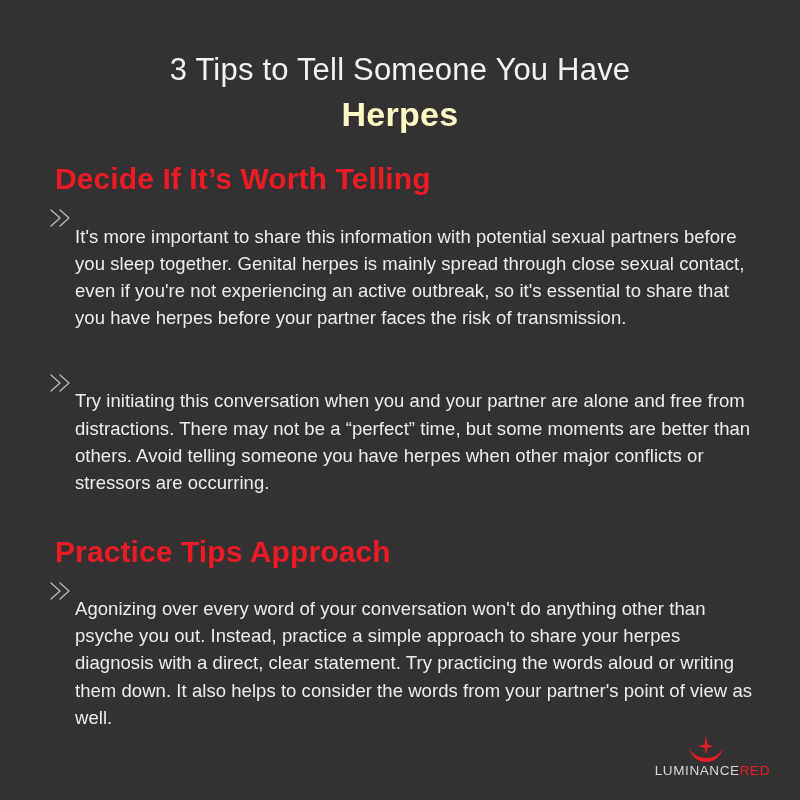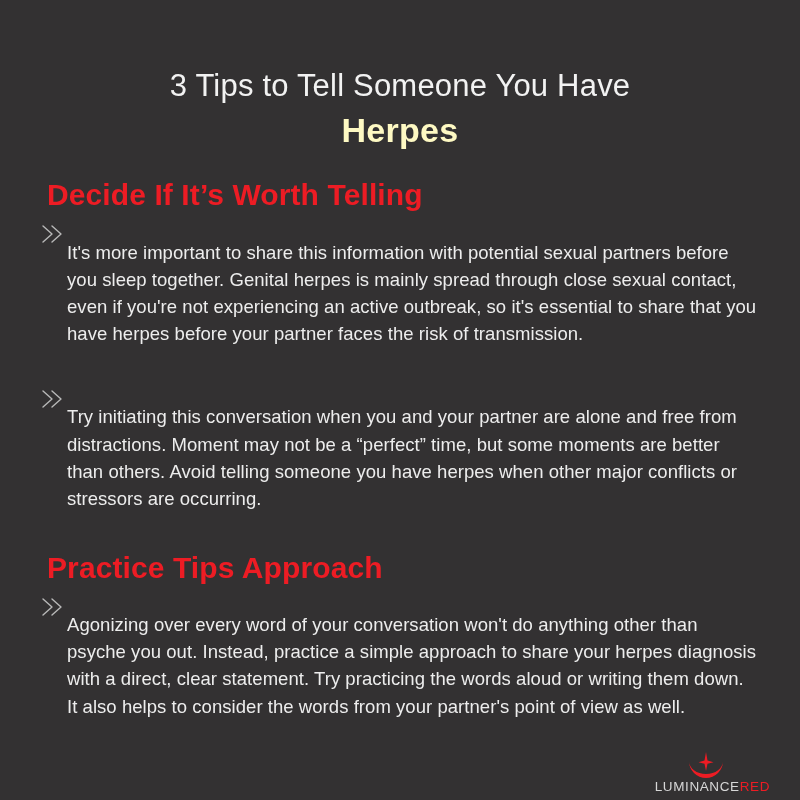--- a/index.html
+++ b/index.html
@@ -18,21 +18,20 @@
     width: 800px;
     height: 800px;
     background: #333132;
     box-sizing: border-box;
   }
 
   
   .title-block {
     padding-top: 52px;
     text-align: center;
-    margin-top: 16px;
   }
   .title-line1 {
     color: #f2f2f2;
     font-size: 31px;
     font-weight: 300;
     letter-spacing: 0.2px;
     line-height: 1.18;
   }
   .title-line2 {
     color: #fef9c3;
@@ -42,20 +41,21 @@
     line-height: 1.25;
     margin-top: 4px;
   }
 
   
   .sections {
     margin-top: 26px;
   }
   .section {
     padding: 0 36px 0 47px;
+    margin-left: 8px;
   }
   .section + .section {
     margin-top: 19px;
   }
   .section-heading {
     color: #ed1c24;
     font-size: 30px;
     font-weight: bold;
     letter-spacing: 0.1px;
     line-height: 1.2;
@@ -137,21 +137,21 @@
     </div>
 
     <div class="section">
       <div class="bullet-row">
         <span class="chevron-icon">
           <svg width="28" height="22" viewBox="0 0 28 22" fill="none" aria-hidden="true">
             <path d="M4 3 L13 11 L4 19" stroke="currentColor" stroke-width="1.4" fill="none" stroke-linecap="round" stroke-linejoin="round"></path>
             <path d="M13 3 L22 11 L13 19" stroke="currentColor" stroke-width="1.4" fill="none" stroke-linecap="round" stroke-linejoin="round"></path>
           </svg>
         </span>
-        <p class="bullet-text">Try initiating this conversation when you and your partner are alone and free from distractions. Moment may not be a “perfect” time, but some moments are better than others. Avoid telling someone you have herpes when other major conflicts or stressors are occurring.</p>
+        <p class="bullet-text">Try initiating this conversation when you and your partner are alone and free from distractions. There may not be a “perfect” time, but some moments are better than others. Avoid telling someone you have herpes when other major conflicts or stressors are occurring.</p>
       </div>
     </div>
 
     <div class="section">
       <h2 class="section-heading">Practice Tips Approach</h2>
       <div class="bullet-row">
         <span class="chevron-icon">
           <svg width="28" height="22" viewBox="0 0 28 22" fill="none" aria-hidden="true">
             <path d="M4 3 L13 11 L4 19" stroke="currentColor" stroke-width="1.4" fill="none" stroke-linecap="round" stroke-linejoin="round"></path>
             <path d="M13 3 L22 11 L13 19" stroke="currentColor" stroke-width="1.4" fill="none" stroke-linecap="round" stroke-linejoin="round"></path>

